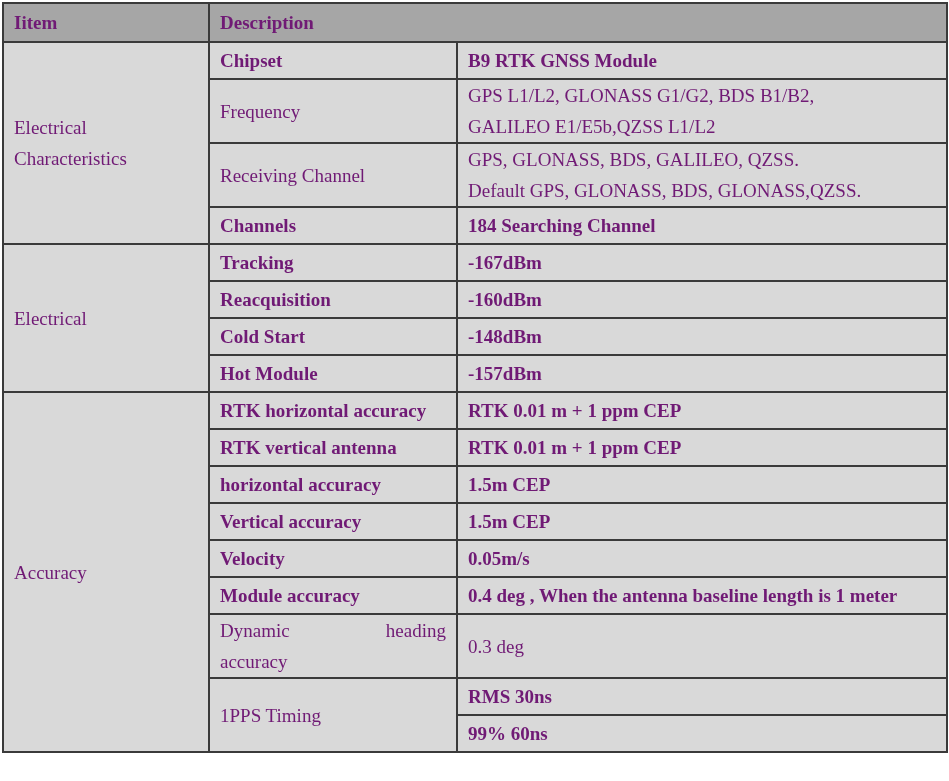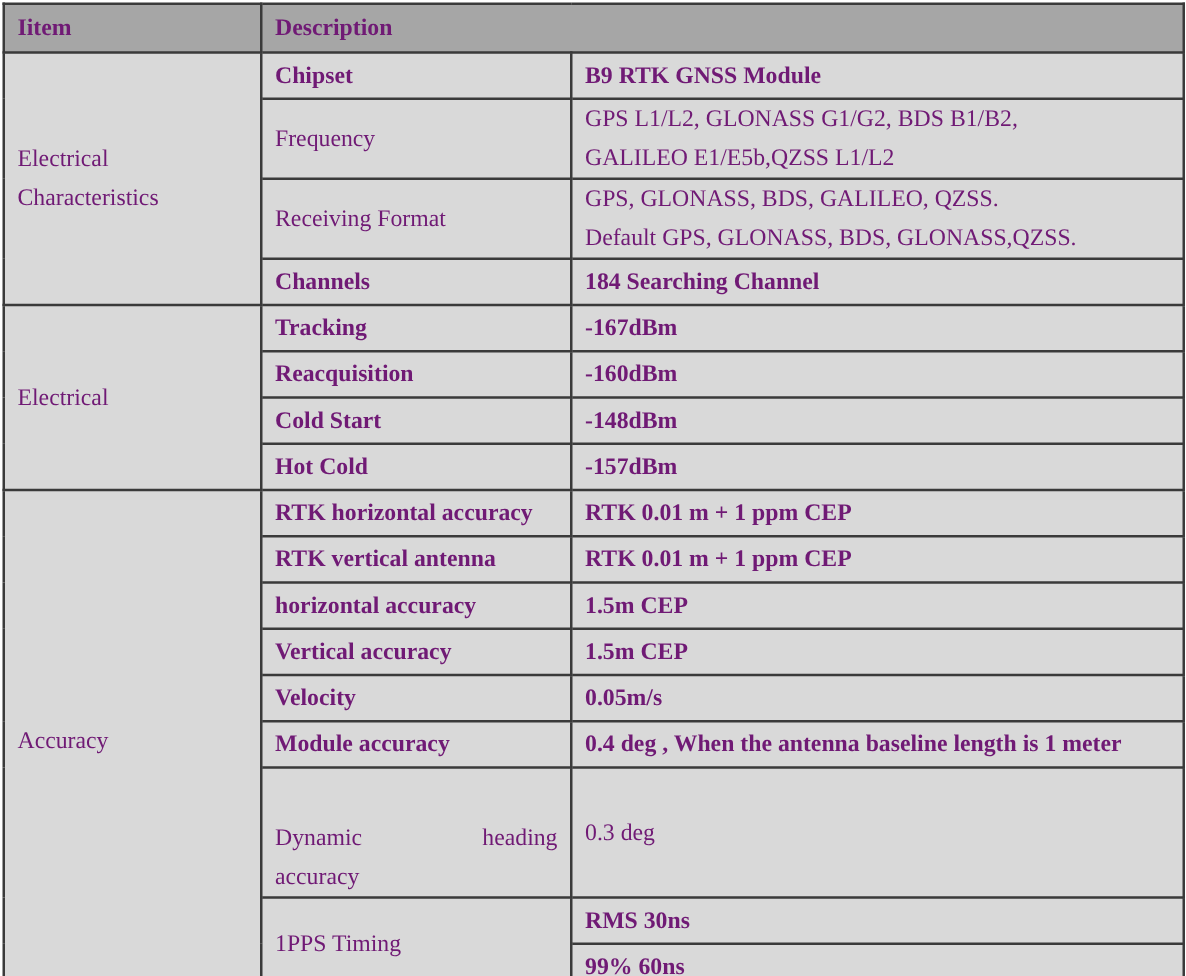--- a/index.html
+++ b/index.html
@@ -21,21 +21,21 @@
     vertical-align:middle;
     line-height:31px;
   }
   table.spec th {
     background:#a6a6a6;
     font-weight:bold;
     height:37px;
   }
   table.spec td.r1 { height:35px;font-weight:bold; }
   table.spec td.r2 { height:59px; }
-  .dyn { display:block;margin-top:40px; }
+  .dyn { display:block; }
   .dyn .l1 { display:flex; justify-content:space-between; }
 </style>
 </head>
 <body>
 
 <table class="spec">
   <colgroup>
     <col style="width:206px">
     <col style="width:248px">
     <col style="width:490px">
@@ -57,21 +57,21 @@
       <td class="r1">B9 RTK GNSS Module</td>
     </tr>
     <tr>
       <td class="r2">Frequency</td>
       <td class="r2">
         <div>GPS L1/L2, GLONASS G1/G2, BDS B1/B2,</div>
         <div>GALILEO E1/E5b,QZSS L1/L2</div>
       </td>
     </tr>
     <tr>
-      <td class="r2">Receiving Format</td>
+      <td class="r2">Receiving Channel</td>
       <td class="r2">
         <div>GPS, GLONASS, BDS, GALILEO, QZSS.</div>
         <div>Default GPS, GLONASS, BDS, GLONASS,QZSS.</div>
       </td>
     </tr>
     <tr>
       <td class="r1">Channels</td>
       <td class="r1">184 Searching Channel</td>
     </tr>
 
@@ -82,21 +82,21 @@
     </tr>
     <tr>
       <td class="r1">Reacquisition</td>
       <td class="r1">-160dBm</td>
     </tr>
     <tr>
       <td class="r1">Cold Start</td>
       <td class="r1">-148dBm</td>
     </tr>
     <tr>
-      <td class="r1">Hot Cold</td>
+      <td class="r1">Hot Module</td>
       <td class="r1">-157dBm</td>
     </tr>
 
     <tr>
       <td rowspan="9">Accuracy</td>
       <td class="r1">RTK horizontal accuracy</td>
       <td class="r1">RTK 0.01 m + 1 ppm CEP</td>
     </tr>
     <tr>
       <td class="r1">RTK vertical antenna</td>

